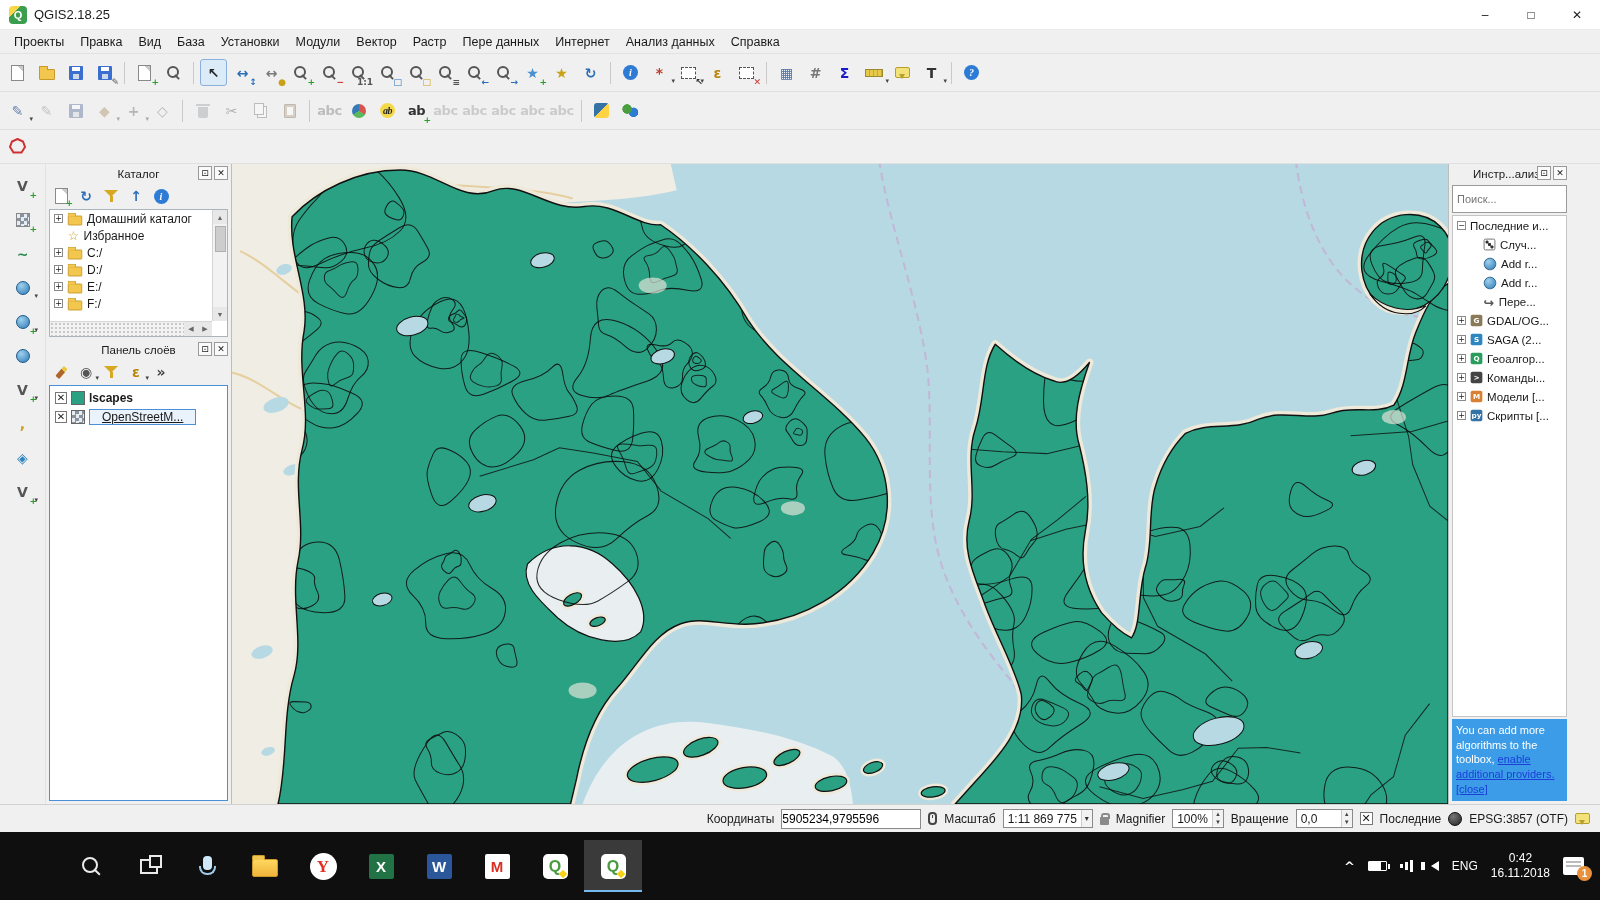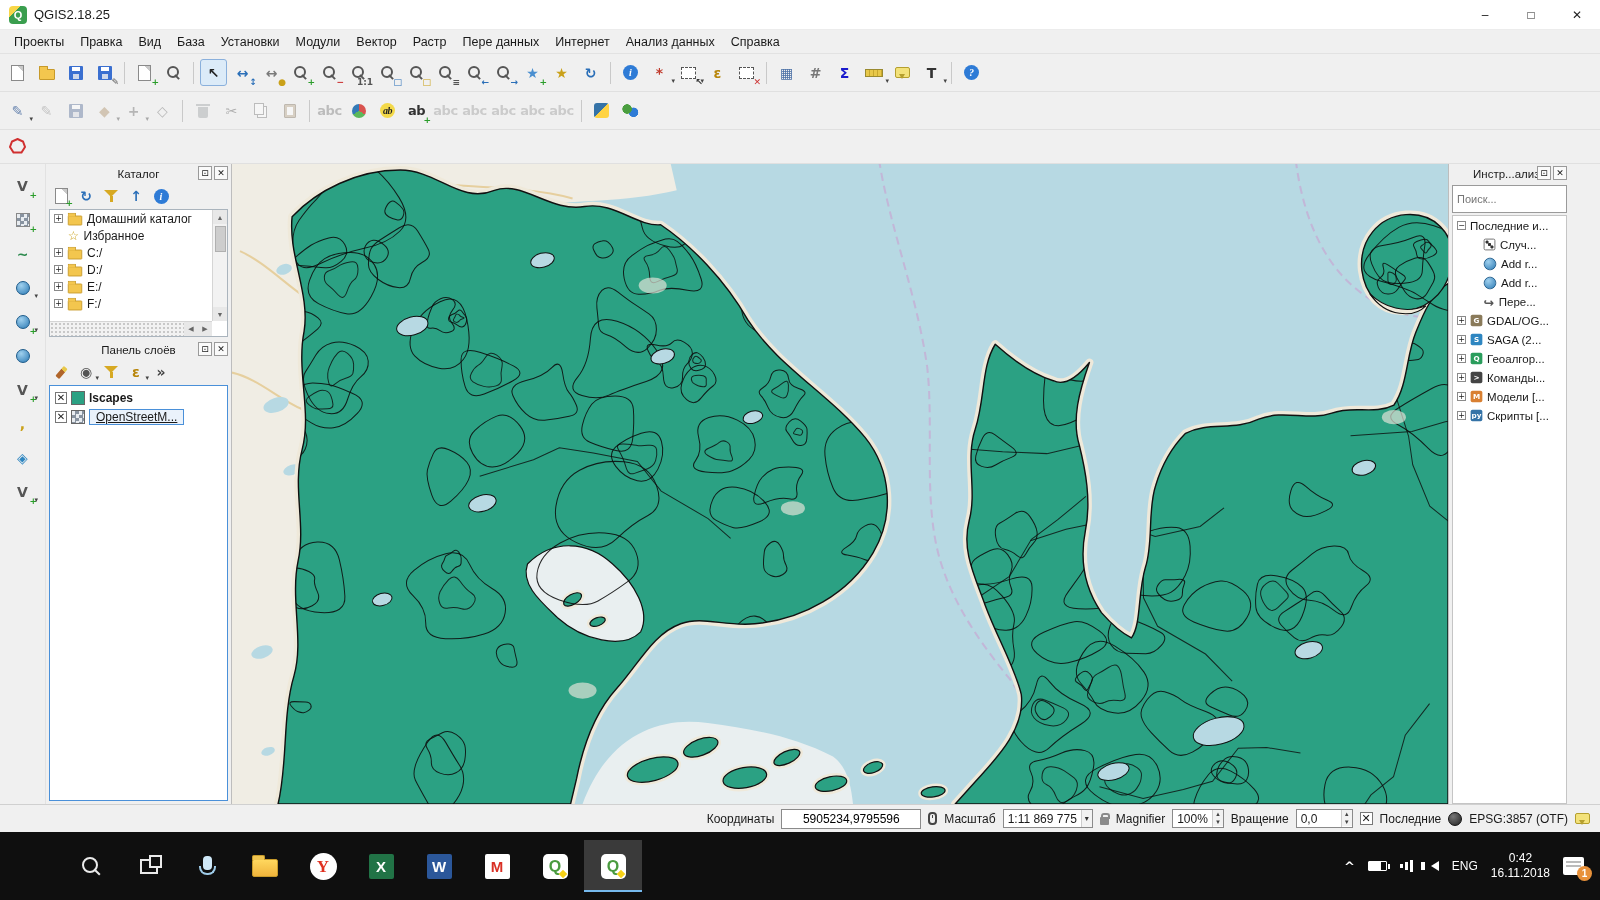--- a/index.html
+++ b/index.html
@@ -94,39 +94,39 @@
   .vscroll .spacer{flex:1}
   .hscroll{position:absolute;left:0;right:15px;bottom:0;height:15px;background-image:radial-gradient(#c8c8c8 1px,transparent 1px);background-size:4px 4px;background-color:#f2f2f2;border-top:1px solid #d5d5d5;display:flex;justify-content:flex-end;align-items:center;font-size:7px;color:#666}
   .hscroll .sarrow{width:14px;height:100%;display:flex;align-items:center;justify-content:center;background:#e8e8e8}
   .layers-panel{flex:1;display:flex;flex-direction:column;min-height:0}
   .layers-box{flex:1;background:#fff;border:1px solid #4a90d9;margin:0 3px 3px 3px;padding-top:2px}
   .lrow{height:19px;display:flex;align-items:center;gap:4px;padding-left:5px;white-space:nowrap}
   .lcheck{width:12px;height:12px;border:1px solid #777;background:#fff;font:bold 10px/10px "DejaVu Sans",sans-serif;text-align:center;flex:none}
   .lswatch{width:14px;height:14px;border:1px solid #666;flex:none}
   .lswatch.checker{background:repeating-conic-gradient(#8893a0 0 25%,#e8ecf0 0 50%);background-size:7px 7px}
   .llabel{font-size:12px}
-  .lrow.sel .llabel{text-decoration:underline;border:1px solid #4a90d9;padding:0 6px;background:#eaf2fb}
+  .lrow.sel .llabel{text-decoration:underline;border:1px solid #4a90d9;padding:0 12px;background:#eaf2fb}
   .lrow.bold .llabel{font-weight:bold}
 
   .map{flex:1;position:relative;background:#b7d9e3;min-width:0}
   .map svg{position:absolute;inset:0;width:100%;height:100%}
 
   .toolbox{width:122px;background:#f0f0f0;border-left:1px solid #bdbdbd;display:flex;flex-direction:column;flex:none}
   .tb-search{height:28px;margin:2px 3px;border:1px solid #9a9a9a;background:#fff;font-size:11px;padding:0 4px;width:calc(100% - 6px)}
   .tb-tree{flex:1;background:#fff;border:1px solid #c5c5c5;margin:0 3px;overflow:hidden;display:flex;flex-direction:column}
   .tb-tree .trow{height:19px}
   .tb-tree .tlabel{font-size:11.5px}
   .notice{margin:2px 3px 3px 3px;background:#3c9ce8;color:#fff;font-size:11px;line-height:1.35;padding:4px;flex:none}
   .notice a{color:#1b3fd8;text-decoration:underline;cursor:pointer}
   .right-gutter{width:30px;background:#f0f0f0;flex:none}
 
   
   .statusbar{height:28px;background:#f0f0f0;border-top:1px solid #d0d0d0;display:flex;align-items:center;gap:7px;padding:0 10px;flex:none;font-size:12px}
   .sb-label{white-space:nowrap}
-  .sb-input{height:20px;border:1px solid #8a8a8a;background:#fff;text-align:center;font-size:12px;font-family:inherit}
+  .sb-input{height:20px;border:1px solid #8a8a8a;background:#fff;font-size:12px;font-family:inherit}
   .combo,.spin{display:flex;align-items:center;height:19px;border:1px solid #8a8a8a;background:#fff}
   .combo .val,.spin .val{padding:0 4px;white-space:nowrap}
   .combo .caret{padding:0 3px;font-size:8px;color:#333;border-left:1px solid #ccc;align-self:stretch;display:flex;align-items:center;background:#f2f2f2}
   .spin .arrows{display:flex;flex-direction:column;border-left:1px solid #ccc;align-self:stretch}
   .spin .arrows i{font-size:6px;line-height:8px;padding:0 2px;background:#f2f2f2;font-style:normal;color:#444}
   .sb-check{width:13px;height:13px;border:1px solid #777;background:#fff;font:bold 11px/11px "DejaVu Sans",sans-serif;text-align:center}
 
   
   .taskbar{height:68px;background:#0f0f0f;display:flex;align-items:center;padding:0 4px;flex:none;color:#fff}
   .tkb{width:58px;height:52px;display:flex;align-items:center;justify-content:center;flex:none}
@@ -846,20 +846,24 @@
             <span class="texp">+</span>
             <span class="ic i-tag" style="background: rgb(217, 128, 50);">M</span>
             <span class="tlabel">Модели [...</span>
           </div>
           <div class="trow">
             <span class="texp">+</span>
             <span class="ic i-tag" style="background: rgb(53, 115, 167);">py</span>
             <span class="tlabel">Скрипты [...</span>
           </div>
         </div>
+      <div class="notice">
+        <span>You can add more algorithms to the toolbox, </span><a>enable additional providers.</a>
+        <a>[close]</a>
+      </div>
     </div>
 
     <div class="right-gutter"></div>
   </div>
 
   <div class="statusbar">
     <span class="sb-label" style="margin-left:auto">Координаты</span>
     <input class="sb-input" style="width: 140px;" value="5905234,9795596">
     <span class="ic i-mouse"></span>
     <span class="sb-label">Масштаб</span>

